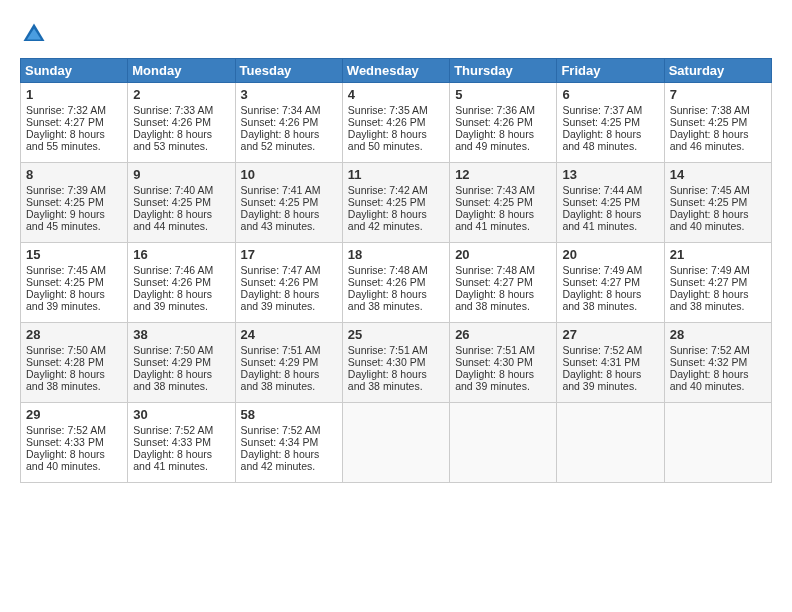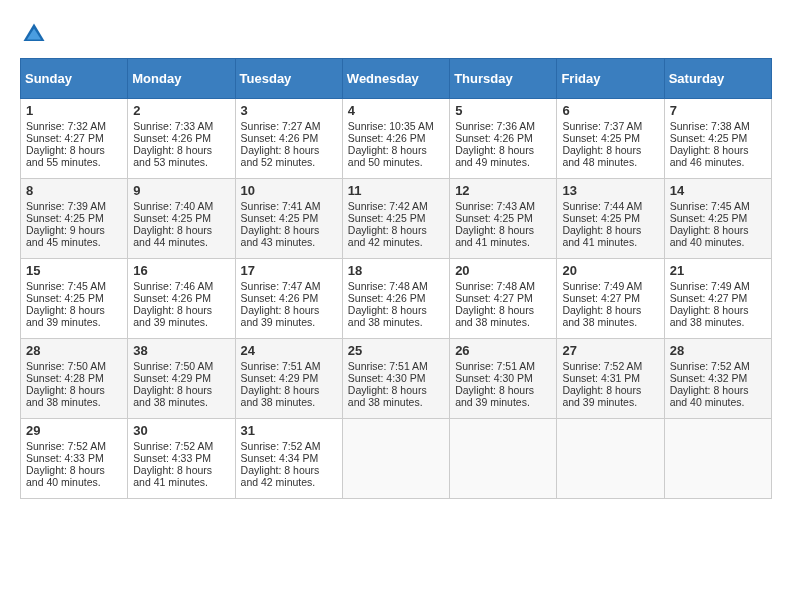--- a/index.html
+++ b/index.html
@@ -49,21 +49,21 @@
     table {
       width: 100%;
       border-collapse: collapse;
       table-layout: fixed;
     }
     th {
       background-color: #3a7ebf;
       color: white;
       font-size: 13px;
       font-weight: bold;
-      padding: 12px 4px;
+      padding: 4px 4px;
       text-align: left;
       border: 1px solid #2a6aaa;
     }
     td {
       border: 1px solid #ccc;
       vertical-align: top;
       padding: 4px 5px;
       font-size: 10.5px;
       color: #333;
       height: 80px;
@@ -111,22 +111,22 @@
         <th>Wednesday</th>
         <th>Thursday</th>
         <th>Friday</th>
         <th>Saturday</th>
       </tr>
   </thead>
   <tbody id="calendar-body">
   <tr>
         <td><span class="day-num">1</span><span>Sunrise: 7:32 AM</span><br><span>Sunset: 4:27 PM</span><br><span>Daylight: 8 hours and 55 minutes.</span></td>
         <td><span class="day-num">2</span><span>Sunrise: 7:33 AM</span><br><span>Sunset: 4:26 PM</span><br><span>Daylight: 8 hours and 53 minutes.</span></td>
-        <td><span class="day-num">3</span><span>Sunrise: 7:27 AM</span><br><span>Sunset: 4:26 PM</span><br><span>Daylight: 8 hours and 52 minutes.</span></td>
-        <td><span class="day-num">4</span><span>Sunrise: 10:35 AM</span><br><span>Sunset: 4:26 PM</span><br><span>Daylight: 8 hours and 50 minutes.</span></td>
+        <td><span class="day-num">3</span><span>Sunrise: 7:34 AM</span><br><span>Sunset: 4:26 PM</span><br><span>Daylight: 8 hours and 52 minutes.</span></td>
+        <td><span class="day-num">4</span><span>Sunrise: 7:35 AM</span><br><span>Sunset: 4:26 PM</span><br><span>Daylight: 8 hours and 50 minutes.</span></td>
         <td><span class="day-num">5</span><span>Sunrise: 7:36 AM</span><br><span>Sunset: 4:26 PM</span><br><span>Daylight: 8 hours and 49 minutes.</span></td>
         <td><span class="day-num">6</span><span>Sunrise: 7:37 AM</span><br><span>Sunset: 4:25 PM</span><br><span>Daylight: 8 hours and 48 minutes.</span></td>
         <td><span class="day-num">7</span><span>Sunrise: 7:38 AM</span><br><span>Sunset: 4:25 PM</span><br><span>Daylight: 8 hours and 46 minutes.</span></td>
       </tr>
       <tr>
         <td><span class="day-num">8</span><span>Sunrise: 7:39 AM</span><br><span>Sunset: 4:25 PM</span><br><span>Daylight: 9 hours and 45 minutes.</span></td>
         <td><span class="day-num">9</span><span>Sunrise: 7:40 AM</span><br><span>Sunset: 4:25 PM</span><br><span>Daylight: 8 hours and 44 minutes.</span></td>
         <td><span class="day-num">10</span><span>Sunrise: 7:41 AM</span><br><span>Sunset: 4:25 PM</span><br><span>Daylight: 8 hours and 43 minutes.</span></td>
         <td><span class="day-num">11</span><span>Sunrise: 7:42 AM</span><br><span>Sunset: 4:25 PM</span><br><span>Daylight: 8 hours and 42 minutes.</span></td>
         <td><span class="day-num">12</span><span>Sunrise: 7:43 AM</span><br><span>Sunset: 4:25 PM</span><br><span>Daylight: 8 hours and 41 minutes.</span></td>
@@ -147,20 +147,20 @@
         <td><span class="day-num">38</span><span>Sunrise: 7:50 AM</span><br><span>Sunset: 4:29 PM</span><br><span>Daylight: 8 hours and 38 minutes.</span></td>
         <td><span class="day-num">24</span><span>Sunrise: 7:51 AM</span><br><span>Sunset: 4:29 PM</span><br><span>Daylight: 8 hours and 38 minutes.</span></td>
         <td><span class="day-num">25</span><span>Sunrise: 7:51 AM</span><br><span>Sunset: 4:30 PM</span><br><span>Daylight: 8 hours and 38 minutes.</span></td>
         <td><span class="day-num">26</span><span>Sunrise: 7:51 AM</span><br><span>Sunset: 4:30 PM</span><br><span>Daylight: 8 hours and 39 minutes.</span></td>
         <td><span class="day-num">27</span><span>Sunrise: 7:52 AM</span><br><span>Sunset: 4:31 PM</span><br><span>Daylight: 8 hours and 39 minutes.</span></td>
         <td><span class="day-num">28</span><span>Sunrise: 7:52 AM</span><br><span>Sunset: 4:32 PM</span><br><span>Daylight: 8 hours and 40 minutes.</span></td>
       </tr>
       <tr>
         <td><span class="day-num">29</span><span>Sunrise: 7:52 AM</span><br><span>Sunset: 4:33 PM</span><br><span>Daylight: 8 hours and 40 minutes.</span></td>
         <td><span class="day-num">30</span><span>Sunrise: 7:52 AM</span><br><span>Sunset: 4:33 PM</span><br><span>Daylight: 8 hours and 41 minutes.</span></td>
-        <td><span class="day-num">31</span><span>Sunrise: 7:52 AM</span><br><span>Sunset: 4:34 PM</span><br><span>Daylight: 8 hours and 42 minutes.</span></td>
+        <td><span class="day-num">58</span><span>Sunrise: 7:52 AM</span><br><span>Sunset: 4:34 PM</span><br><span>Daylight: 8 hours and 42 minutes.</span></td>
         <td class="cell-empty"></td>
         <td class="cell-empty"></td>
         <td class="cell-empty"></td>
         <td class="cell-empty"></td>
       </tr>
     </tbody>
 </table>
 
 </body></html>

